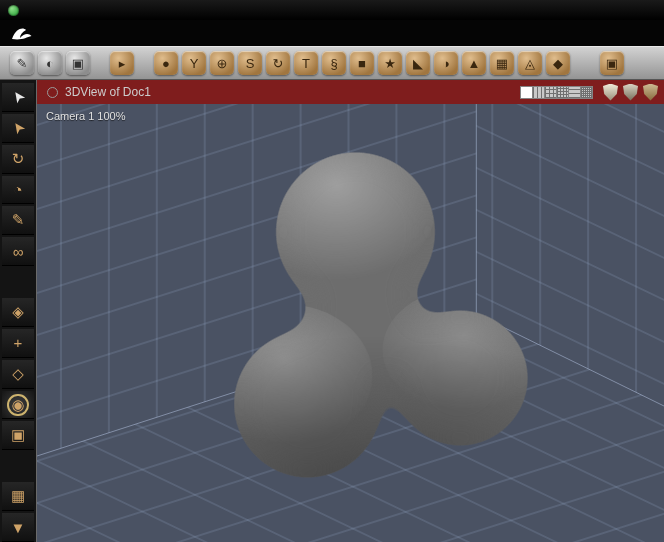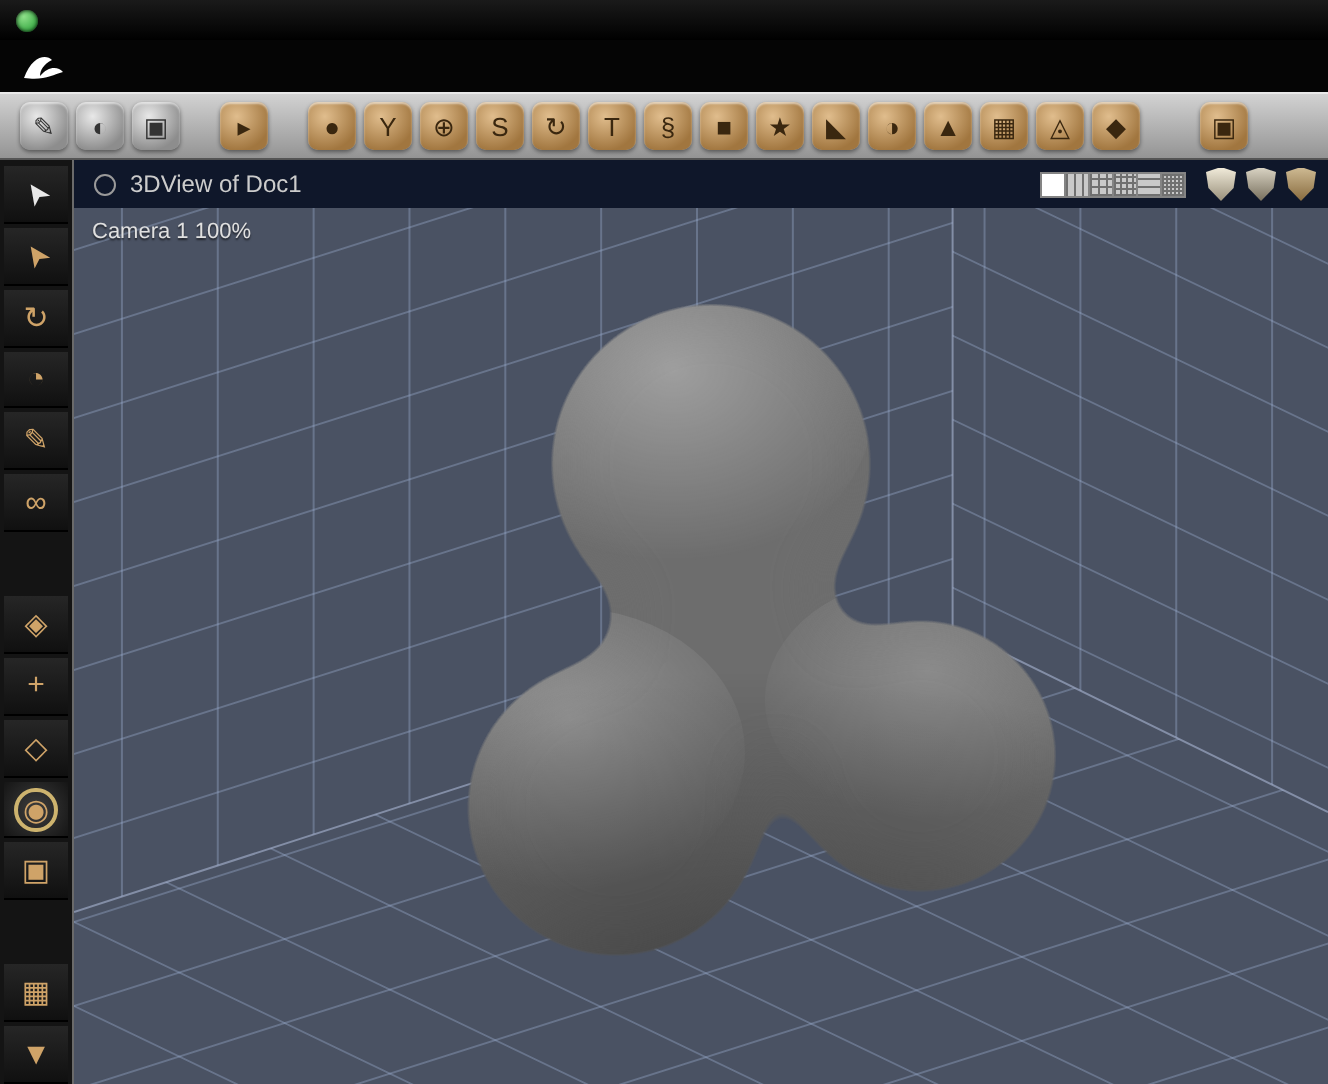--- a/index.html
+++ b/index.html
@@ -32,21 +32,21 @@
     padding-top:3px;gap:2px;box-sizing:content-box;overflow:hidden;}
   .tool{width:32px;height:28px;display:flex;align-items:center;justify-content:center;color:#cfa368;font-size:15px;
     background:linear-gradient(#262626,#101010);border-bottom:1px solid #000;cursor:pointer;}
   .tool.light{color:#e8e8e8;}
   .tool.gap{margin-top:30px;}
   .tool.active{background:radial-gradient(circle,#3d3d3d,#151515);}
   .tool.active .glyph{border:2px solid #cdb36e;border-radius:50%;padding:0 2px;}
   .tool.arrow .glyph{display:inline-block;transform:rotate(-125deg);}
   
   .vcol{flex:1;display:flex;flex-direction:column;min-width:0;}
-  .vheader{height:24px;background:#0f172a;color:#cccccc;display:flex;align-items:center;padding:0 6px 0 10px;gap:7px;font-size:12px;}
+  .vheader{height:24px;background:#7f1d1d;color:#cccccc;display:flex;align-items:center;padding:0 6px 0 10px;gap:7px;font-size:12px;}
   .vh-dot{width:9px;height:9px;border:1px solid #9a9a9a;border-radius:50%;flex:0 0 auto;cursor:pointer;}
   .vh-title{white-space:nowrap;}
   .vh-right{margin-left:auto;display:flex;align-items:center;gap:10px;}
   .vh-icons{display:flex;align-items:center;gap:7px;}
   .vh-icon{font-size:12px;line-height:1;cursor:pointer;}
   .vh-squares{display:flex;align-items:center;}
   .sq{width:13px;height:13px;border:1px solid #848484;margin-left:-1px;background:#c9c9c9;cursor:pointer;box-sizing:border-box;}
   .sq-solid{background:#ffffff;}
   .sq-v{background-image:repeating-linear-gradient(90deg,#707070 0 1px,transparent 1px 4px);}
   .sq-grid{background-image:repeating-linear-gradient(90deg,#707070 0 1px,transparent 1px 4px),repeating-linear-gradient(0deg,#707070 0 1px,transparent 1px 4px);}

